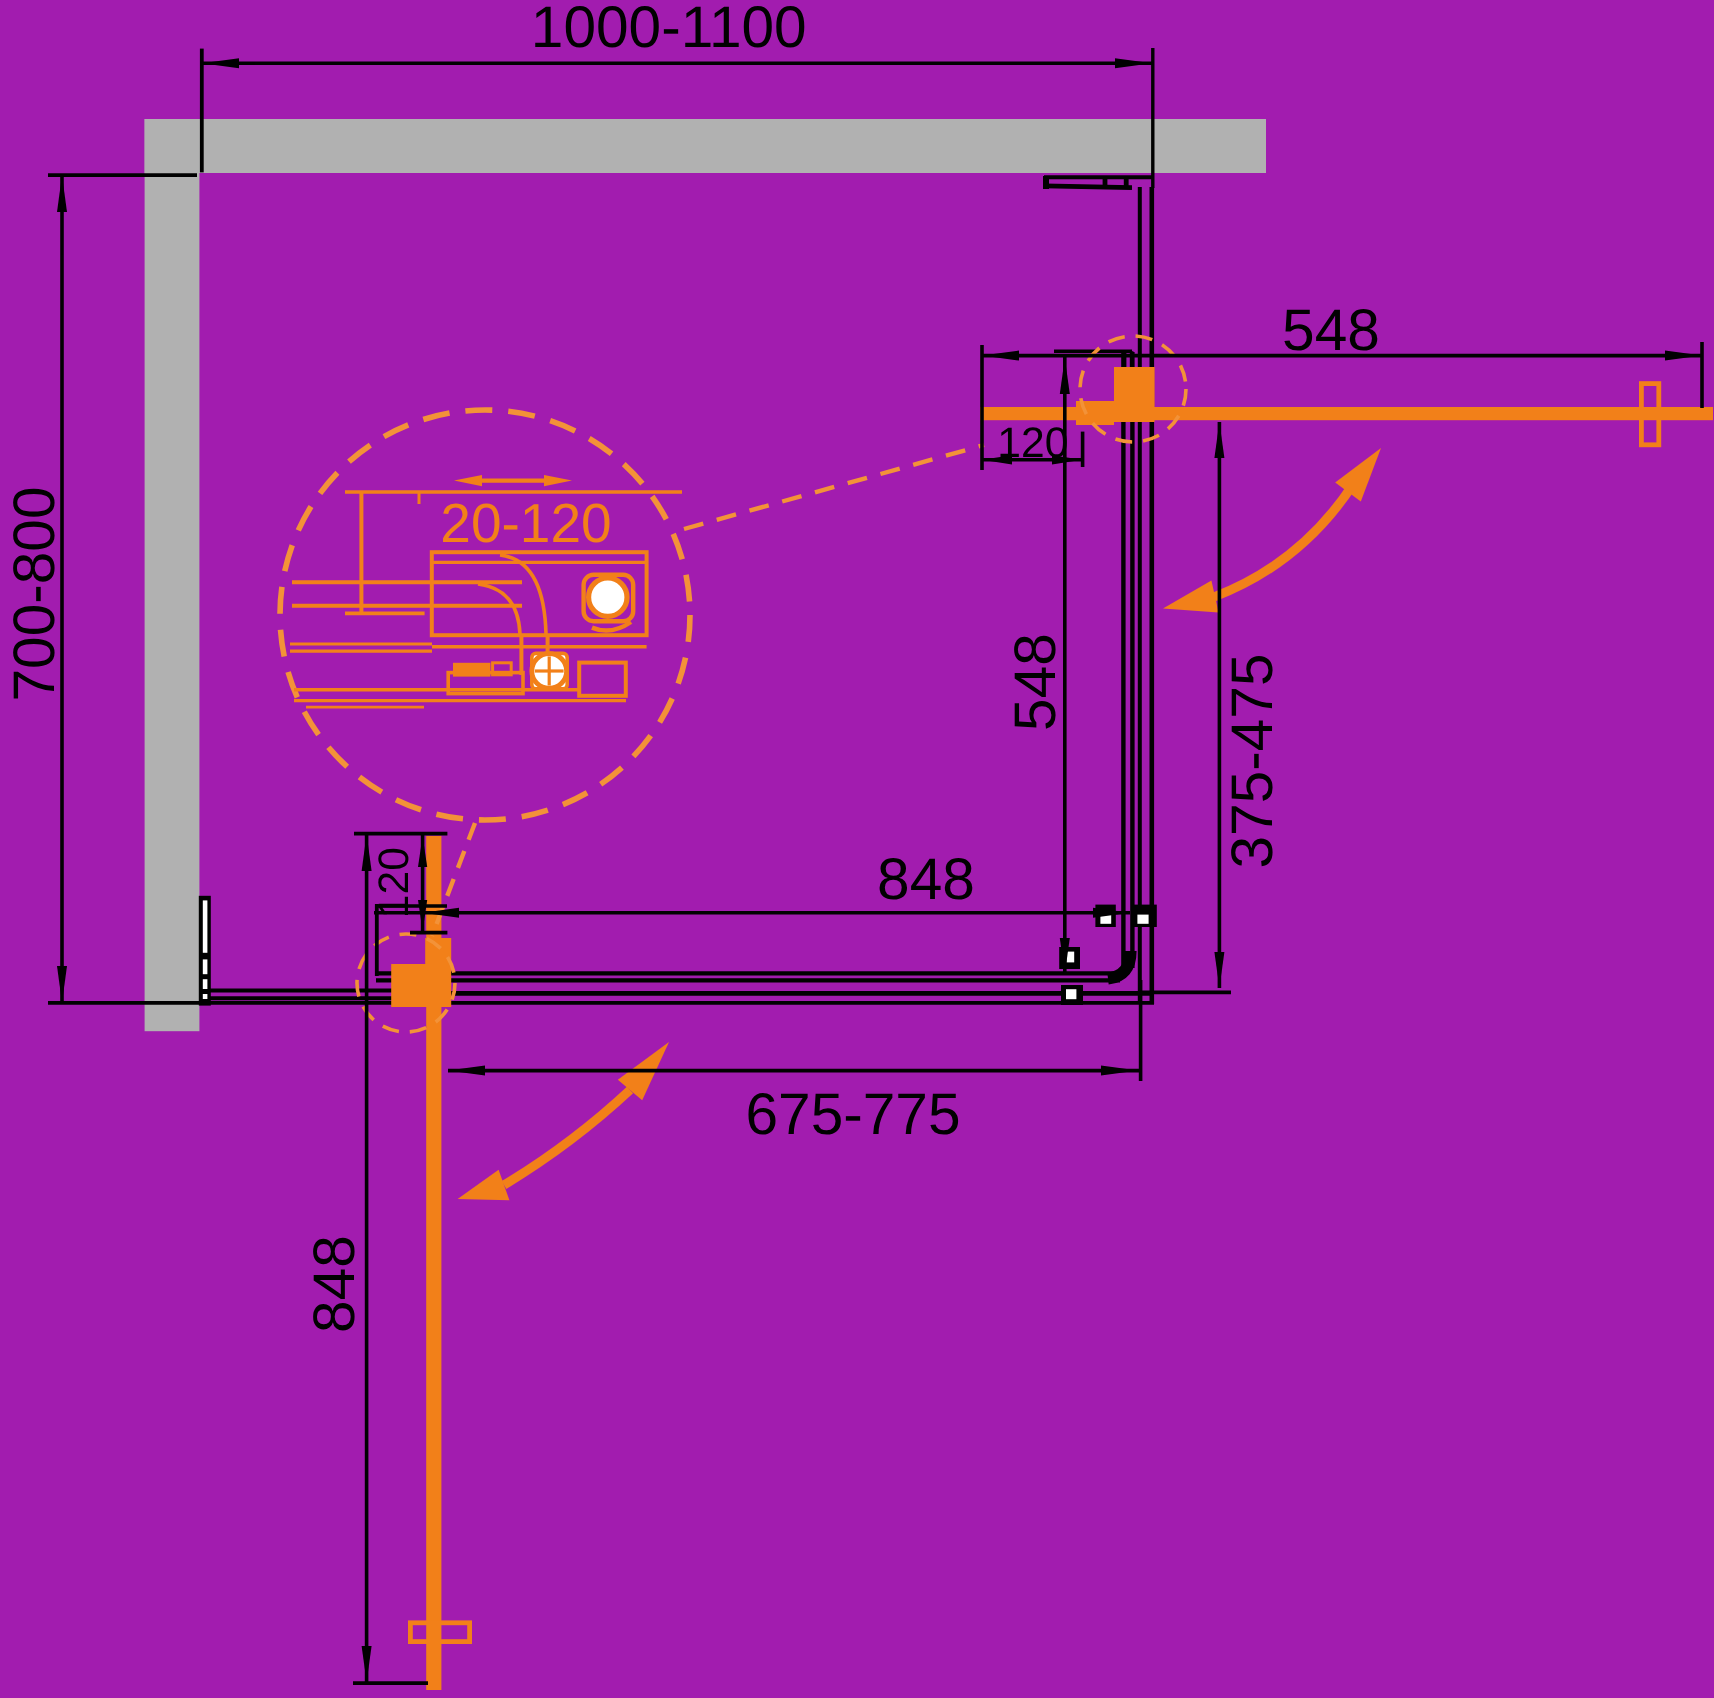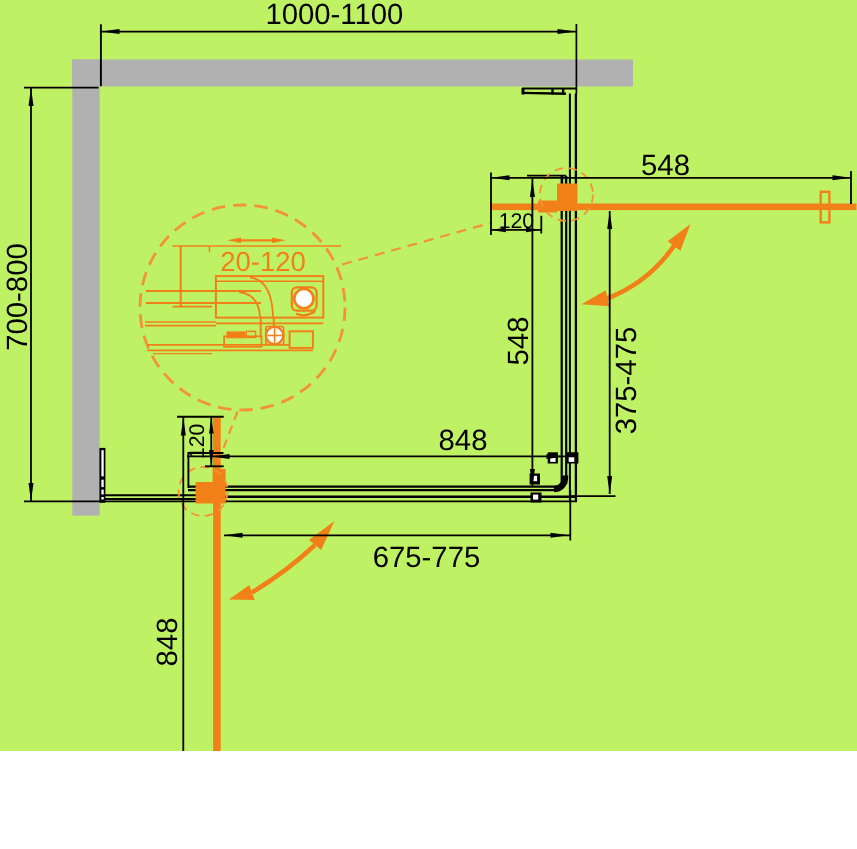--- a/index.html
+++ b/index.html
@@ -1,16 +1,16 @@
 <!DOCTYPE html>
 <html><head>
 <meta charset="utf-8">
 <style>
   html,body{margin:0;padding:0;background:#ffffff;}
-  #page{position:relative;width:857px;height:751px;background:#bef264;overflow:hidden;opacity:0.9999;transform:translateZ(0);}
+  #page{position:relative;width:857px;height:849px;background:#a21caf;overflow:hidden;opacity:0.9999;transform:translateZ(0);}
   svg{display:block;filter:opacity(0.999);}
   text{font-family:"Liberation Sans", sans-serif;fill:rgba(0,0,0,0.999);text-rendering:geometricPrecision;}
 </style>
 </head>
 <body>
 <div id="page">
 <svg width="857" height="849" viewBox="0 0 857 849">
 
 <rect x="72.3" y="59.5" width="560.7" height="27" fill="#b1b1b1"></rect>
 

